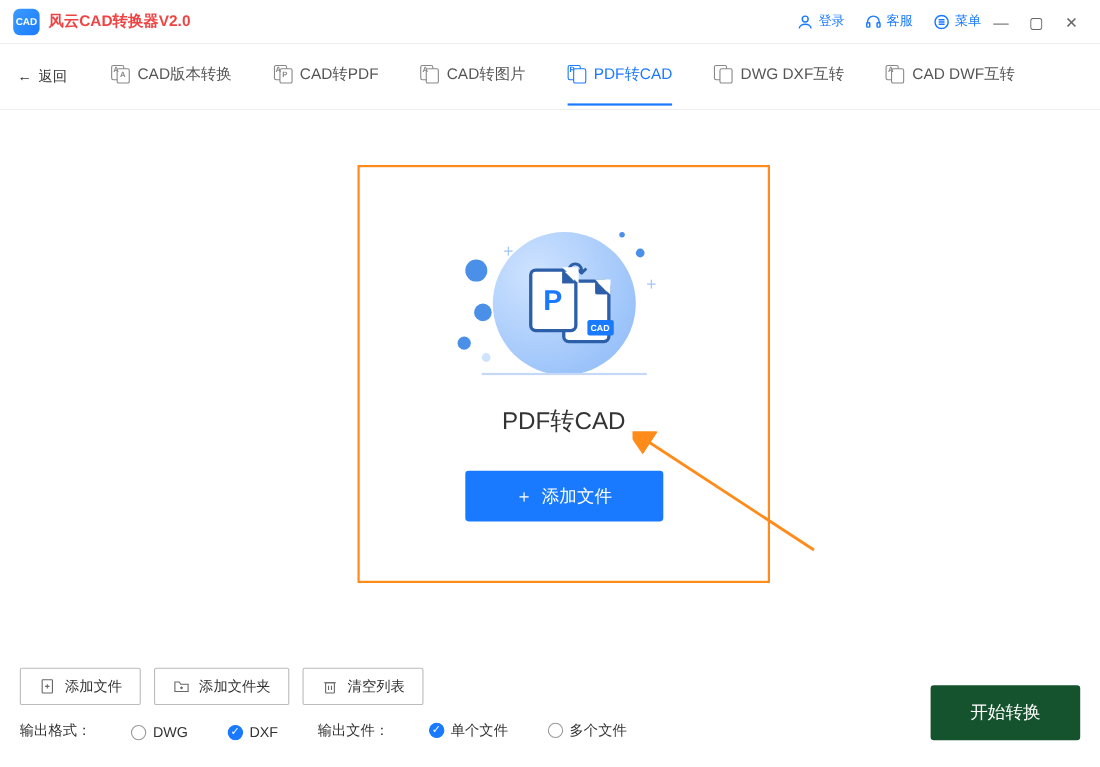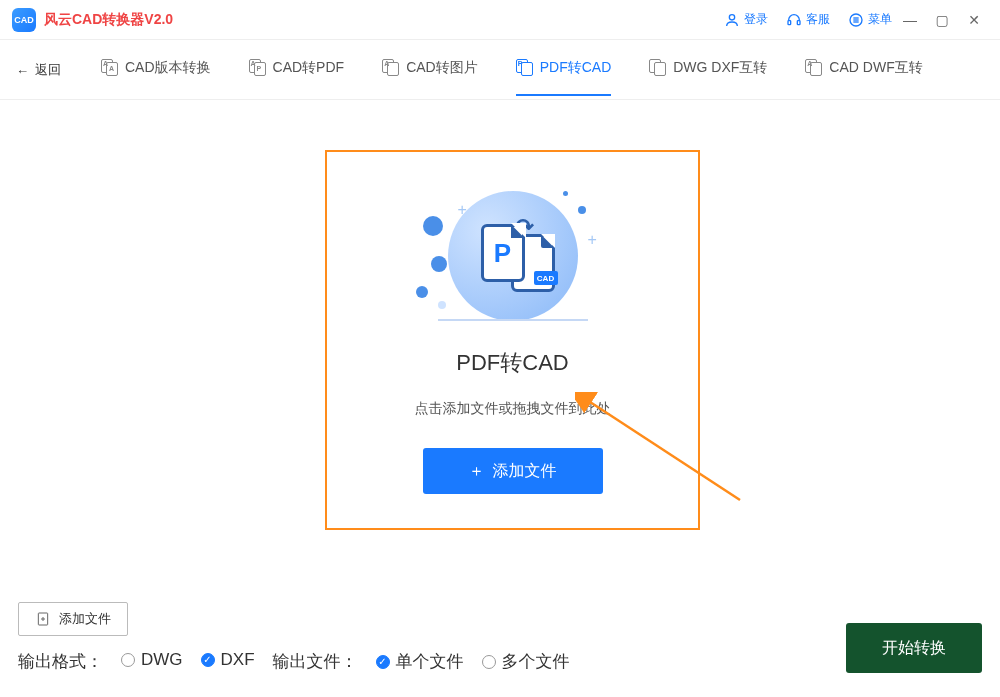--- a/index.html
+++ b/index.html
@@ -58,21 +58,21 @@
     .add-btn { margin-top: 30px; width: 180px; height: 46px; background: #1a7aff; color: #fff; border: none; border-radius: 3px; font-size: 16px; display: flex; align-items: center; justify-content: center; gap: 8px; cursor: pointer; }
 
     
     .anno-arrow { position: absolute; left: 575px; top: 392px; pointer-events: none; }
 
     
     .bottom { position: absolute; bottom: 0; left: 0; right: 0; padding: 12px 18px 14px; background: #fff; }
     .bottom-btns { display: flex; gap: 12px; margin-bottom: 14px; }
     .b-btn { height: 34px; padding: 0 16px; border: 1px solid #bbb; background: #fff; color: #333; font-size: 13px; display: flex; align-items: center; gap: 8px; cursor: pointer; border-radius: 2px; }
     .b-btn .bi { width: 16px; height: 16px; display: flex; align-items: center; justify-content: center; color: #666; }
-    .opts-row { display: flex; align-items: flex-start; gap: 18px; font-size: 17px; color: #333; margin-bottom: 10px; }
+    .opts-row { display: flex; align-items: flex-end; gap: 36px; font-size: 13px; color: #333; margin-bottom: 10px; }
     .opts-row:last-child { margin-bottom: 0; }
     .opt-label { color: #333; min-width: 62px; }
     .radio { display: flex; align-items: center; gap: 6px; cursor: pointer; }
     .radio .circ { width: 14px; height: 14px; border: 1.5px solid #999; border-radius: 50%; display: flex; align-items: center; justify-content: center; }
     .radio.checked .circ { border-color: #1a7aff; background: #1a7aff; }
     .radio.checked .circ::after { content: "✓"; color: #fff; font-size: 10px; line-height: 1; }
     .opt-group2 { }
 
     .start-btn { position: absolute; right: 18px; bottom: 24px; width: 136px; height: 50px; background: #14532d; color: #fff; border: none; border-radius: 3px; font-size: 16px; cursor: pointer; }
 
@@ -203,21 +203,20 @@
         <div class="badge">CAD</div>
       </div>
     <div class="file-front">
         <div class="cornerw"></div>
         <div class="corner"></div>
         <span class="letter">P</span>
       </div>
     <div class="line-base"></div>
   </div>
   <div class="drop-title">PDF转CAD</div>
-  <div class="drop-sub">点击添加文件或拖拽文件到此处</div>
   <button class="add-btn">
     <span>＋</span>
     <span>添加文件</span>
   </button>
 </div>
 
 <svg class="anno-arrow" width="180" height="120">
   <defs>
       <marker id="ah" markerWidth="12" markerHeight="12" refX="2" refY="5" orient="auto">
         <polygon points="0,0 12,5 0,10" fill="#ff8c1a"></polygon>
@@ -231,20 +230,41 @@
     <button class="b-btn">
       <span class="bi">
           <svg class="svg-ico" viewBox="0 0 24 24" fill="none" stroke="#666" stroke-width="1.5">
             <rect x="5" y="3" width="14" height="18" rx="1"></rect>
             <line x1="12" y1="9" x2="12" y2="15"></line>
             <line x1="9" y1="12" x2="15" y2="12"></line>
           </svg>
         </span>
       <span>添加文件</span>
     </button>
+    <button class="b-btn">
+      <span class="bi">
+          <svg class="svg-ico" viewBox="0 0 24 24" fill="none" stroke="#666" stroke-width="1.5">
+            <path d="M3 6h6l2 3h10v10H3z"></path>
+            <line x1="12" y1="12" x2="12" y2="16"></line>
+            <line x1="10" y1="14" x2="14" y2="14"></line>
+          </svg>
+        </span>
+      <span>添加文件夹</span>
+    </button>
+    <button class="b-btn">
+      <span class="bi">
+          <svg class="svg-ico" viewBox="0 0 24 24" fill="none" stroke="#666" stroke-width="1.5">
+            <rect x="6" y="7" width="12" height="14" rx="1"></rect>
+            <line x1="4" y1="7" x2="20" y2="7"></line>
+            <line x1="10" y1="11" x2="10" y2="17"></line>
+            <line x1="14" y1="11" x2="14" y2="17"></line>
+          </svg>
+        </span>
+      <span>清空列表</span>
+    </button>
   </div>
   <div class="opts-row">
     <span class="opt-label">输出格式：</span>
     <label class="radio">
         <span class="circ"></span>
         <span>DWG</span>
       </label>
     <label class="radio checked">
         <span class="circ"></span>
         <span>DXF</span>

